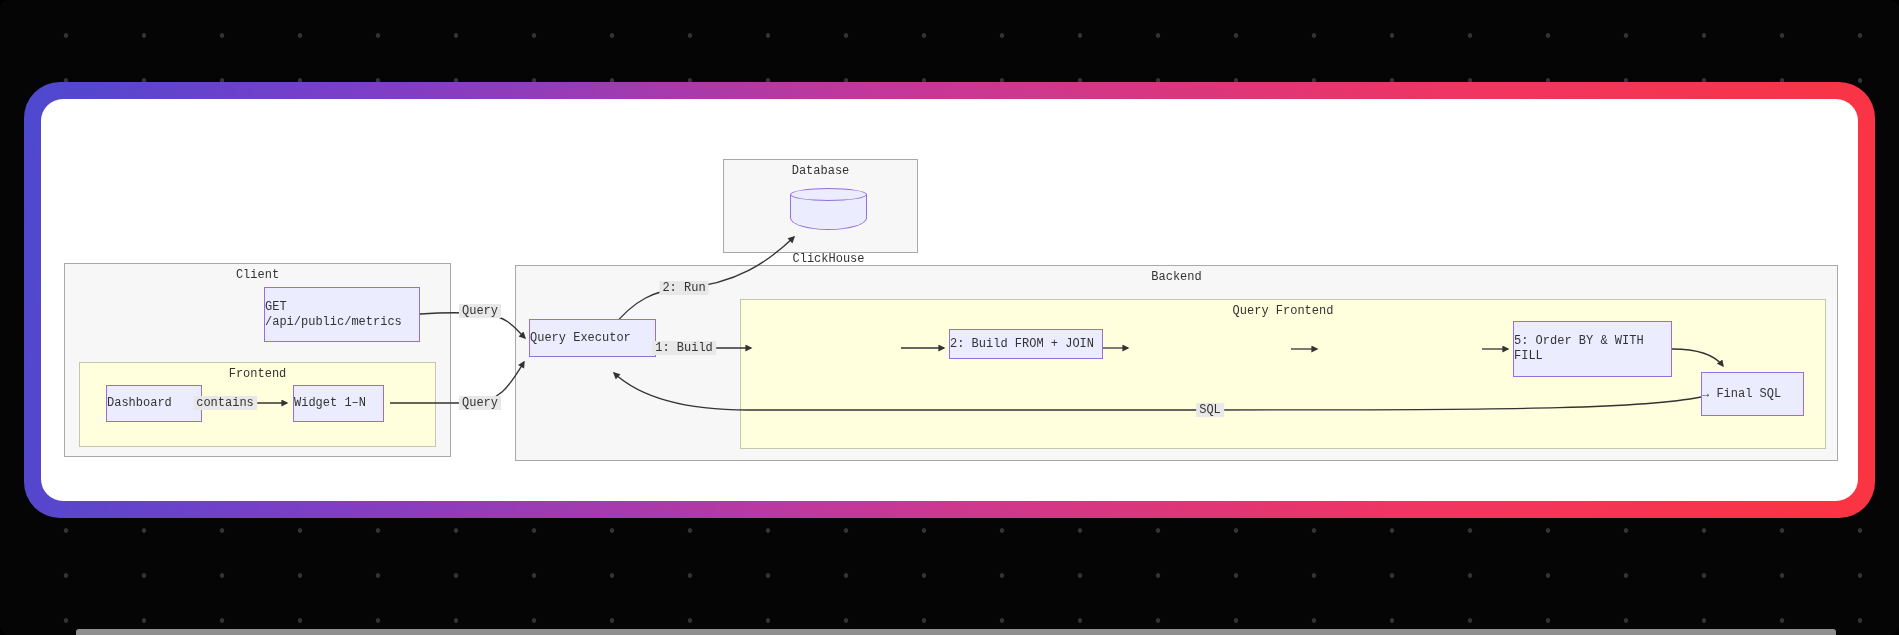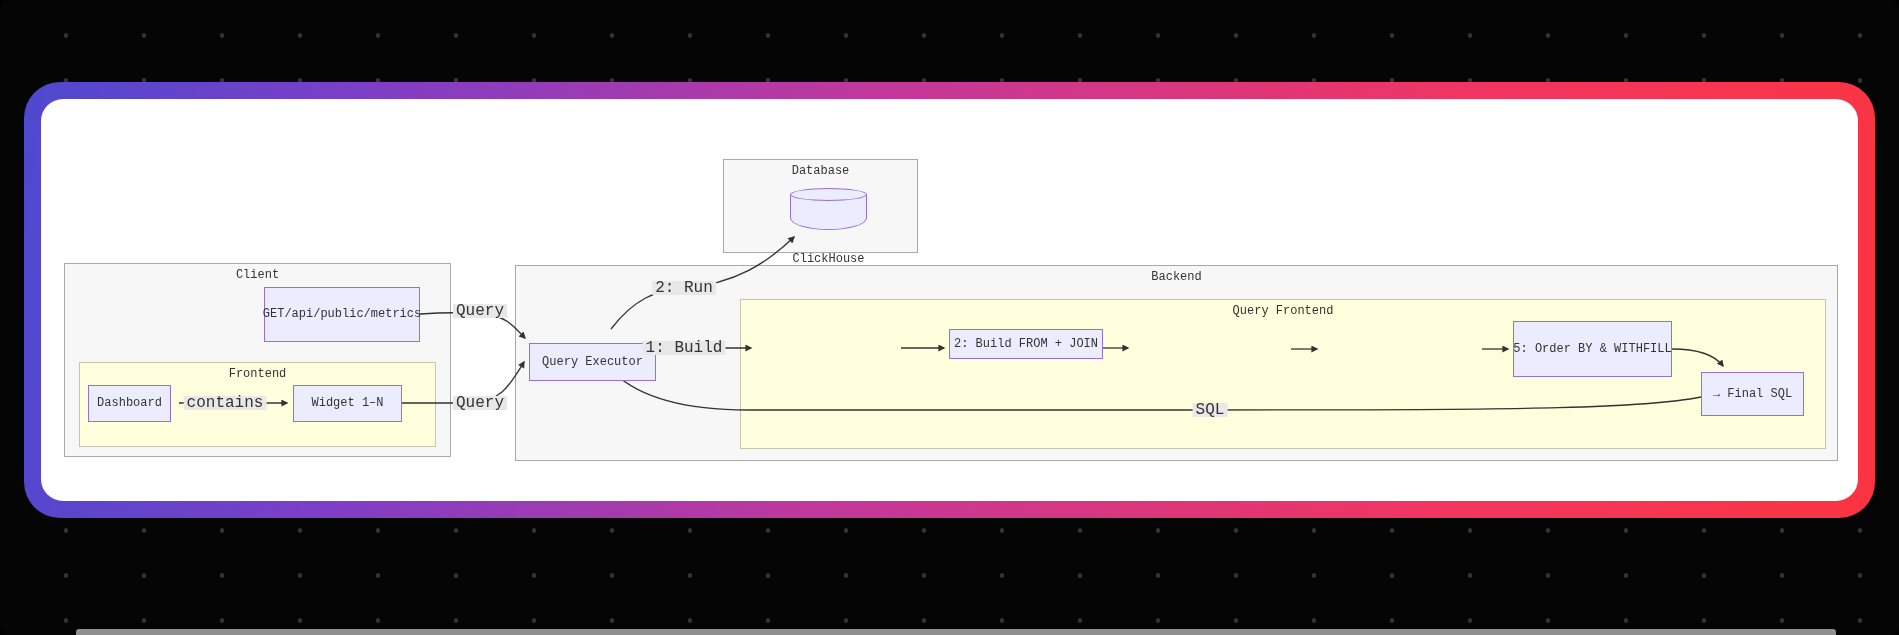--- a/index.html
+++ b/index.html
@@ -34,21 +34,21 @@
   .cluster.alt { background: var(--cluster-alt-fill,#ffffde); border-color:#c6c6ae; }
   .cluster-label {
     position:absolute; top:4px; left:0; width:100%; text-align:center;
     font-size:12px; color:#333;
   }
 
   .node {
     position:absolute; box-sizing:border-box;
     background: var(--node-fill,#ECECFF);
     border: 1px solid var(--node-border,#9370DB);
-    display:flex; flex-direction:row; align-items:center; justify-content:center;
+    display:flex; flex-direction:column; align-items:flex-start; justify-content:center;
     font-size:12px; line-height:15px; text-align:center; white-space:nowrap;
   }
 
   .cylinder { position:absolute; }
   .cylinder .cyl-body {
     position:absolute; top:6px; left:0; right:0; bottom:0;
     background: var(--node-fill,#ECECFF);
     border:1px solid var(--node-border,#9370DB); border-top:none;
     border-radius: 0 0 50% 50% / 0 0 12px 12px;
     box-sizing:border-box;
@@ -65,21 +65,21 @@
     font-size:12px;
     margin-top:48px;
   }
 
   svg.edges { position:absolute; inset:0; width:100%; height:100%; }
   path.edge { fill:none; stroke: var(--edge,#333333); stroke-width:1.3px; }
 
   .edge-label {
     position:absolute; transform:translate(-50%,-50%);
     background: var(--edge-label-bg,#e8e8e8);
-    font-size:16px; line-height:14px; padding:0 3px; white-space:nowrap;
+    font-size:12px; line-height:14px; padding:0 3px; white-space:nowrap;
     color:#333;
   }
 
   .bottom-strip {
     position:absolute; left:76px; bottom:0; width:1760px; height:6px;
     background:#8f8f8f; border-radius:3px 3px 0 0;
   }
 </style>
 </head>
 <body>
@@ -135,29 +135,29 @@
       <div class="cyl-body"></div>
       <div class="cyl-top"></div>
       <span class="cyl-label">ClickHouse</span>
     </div>
 
     <div class="node" style="left:264px;top:287px;width:156px;height:55px">
       <span>GET</span>
       <span>/api/public/metrics</span>
     </div>
 
-    <div class="node" style="left:88px;top:385px;width:83px;height:37px">
+    <div class="node" style="left:106px;top:385px;width:96px;height:37px">
       <span>Dashboard</span>
     </div>
 
-    <div class="node" style="left:293px;top:385px;width:109px;height:37px">
+    <div class="node" style="left:293px;top:385px;width:91px;height:37px">
       <span>Widget 1–N</span>
     </div>
 
-    <div class="node" style="left:529px;top:343px;width:127px;height:38px">
+    <div class="node" style="left:529px;top:319px;width:127px;height:38px">
       <span>Query Executor</span>
     </div>
 
 
     <div class="node" style="left:949px;top:329px;width:154px;height:30px">
       <span>2: Build FROM + JOIN</span>
     </div>
 
 
 

